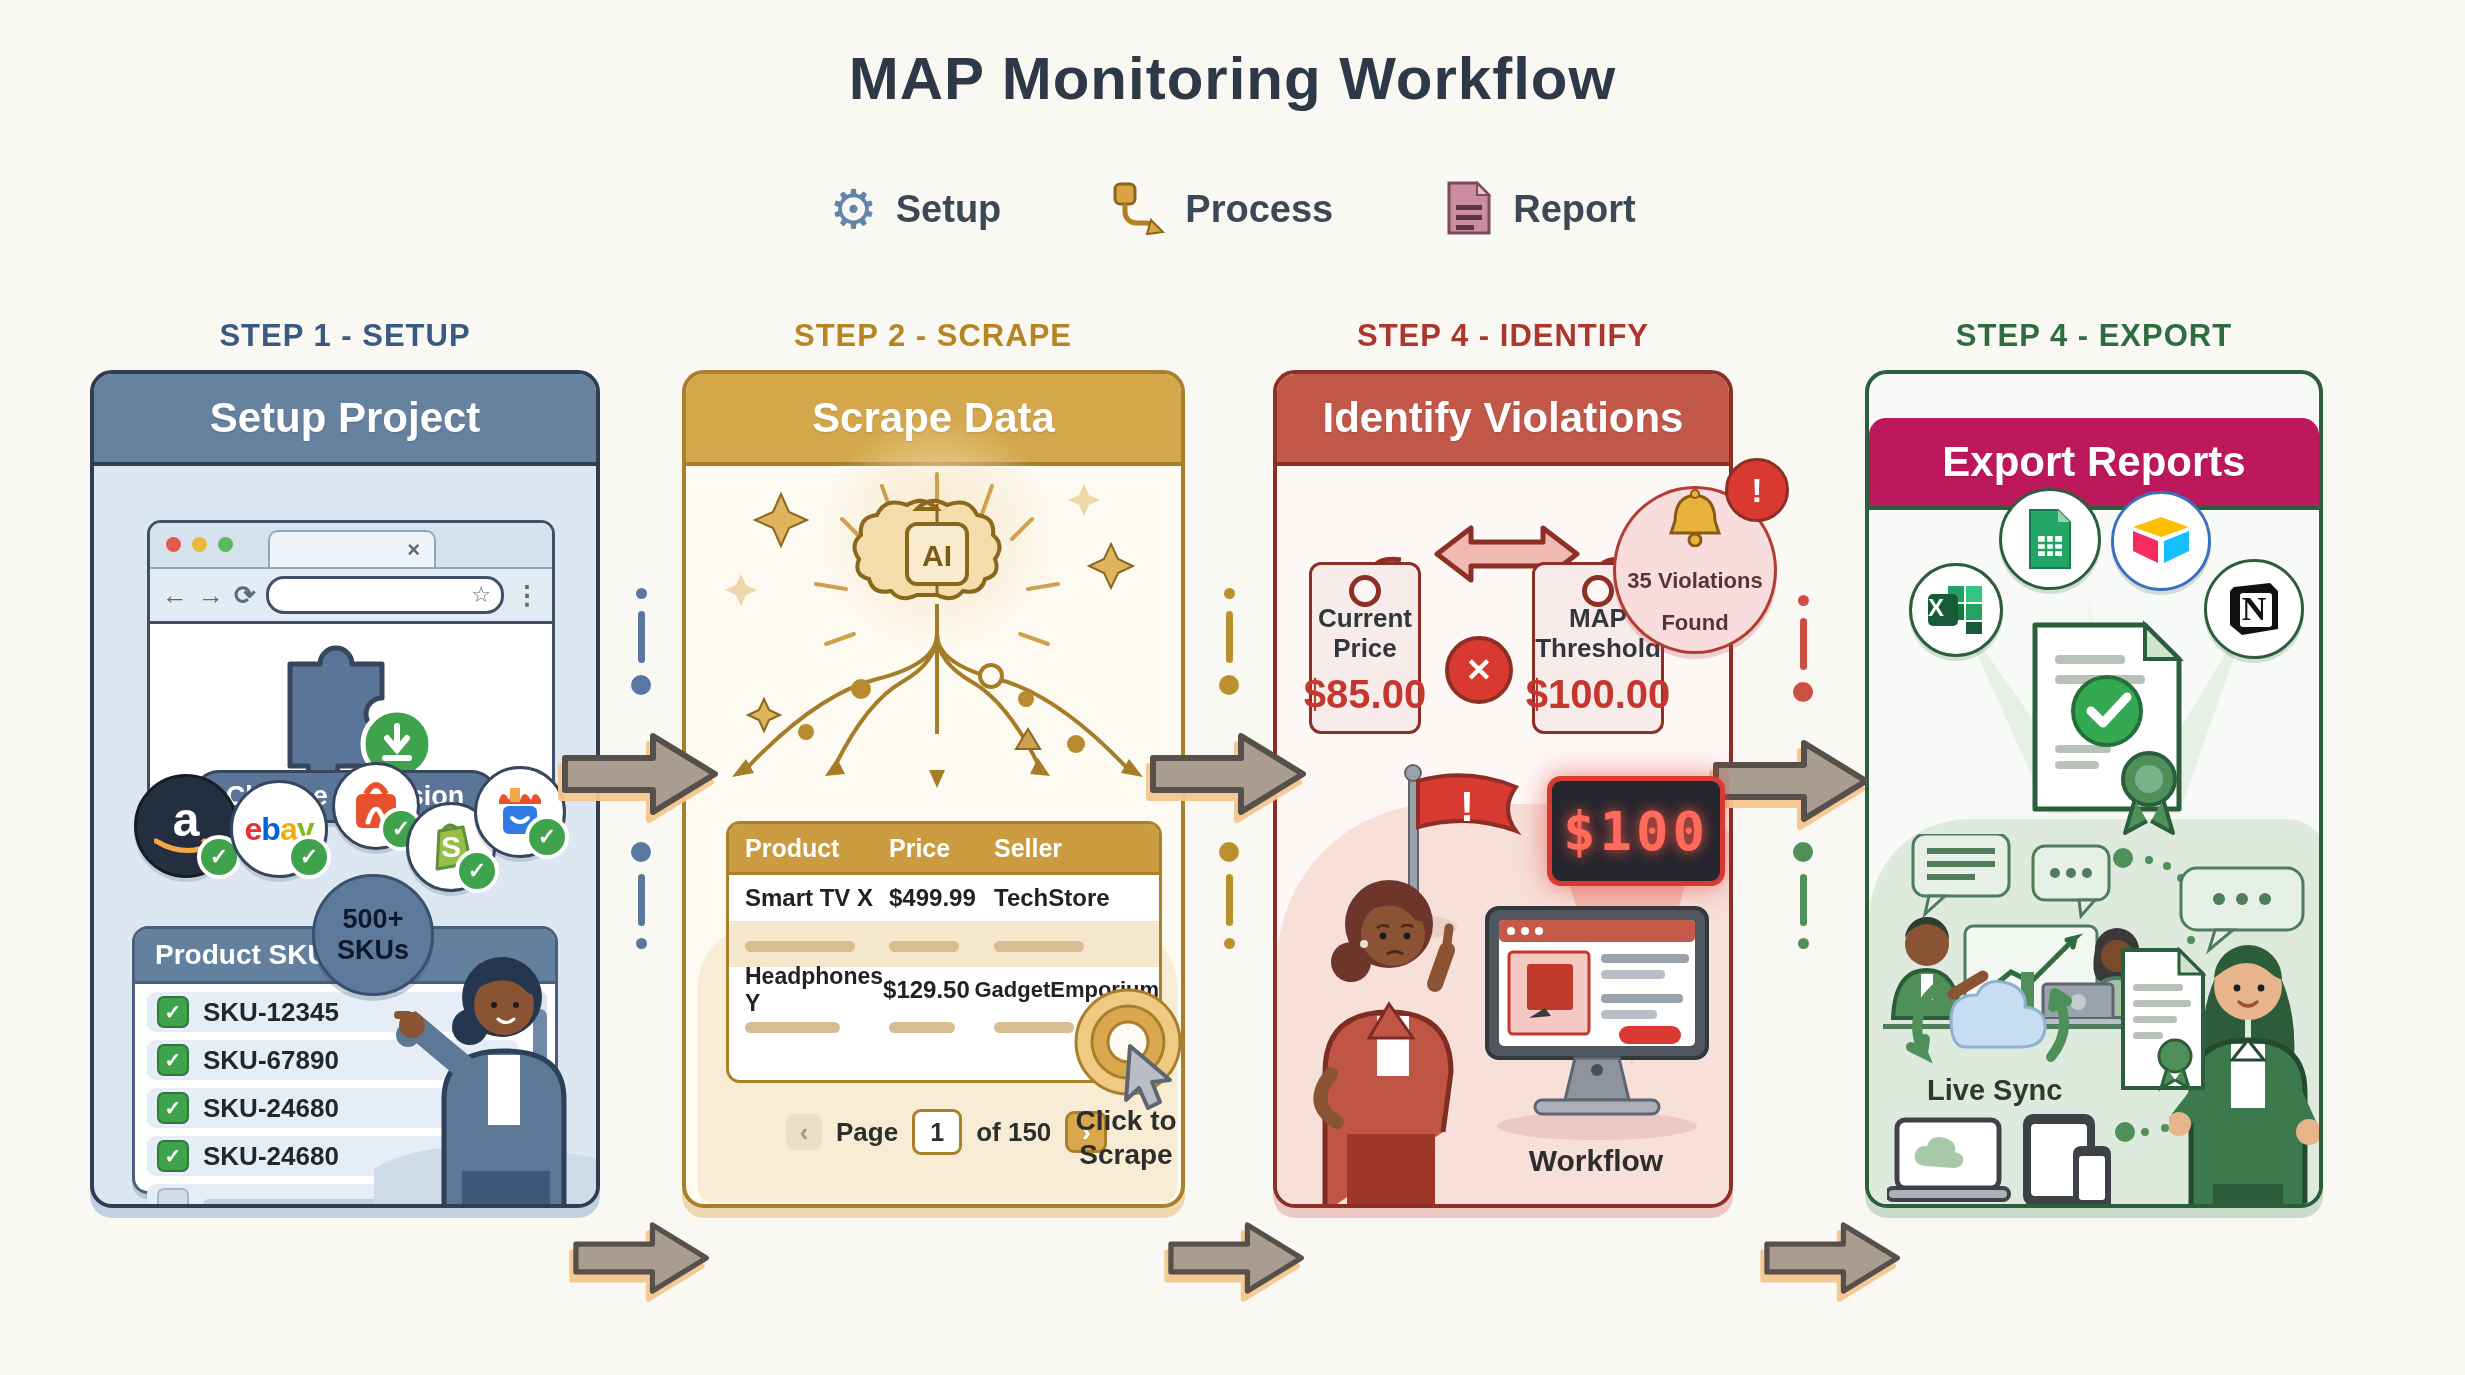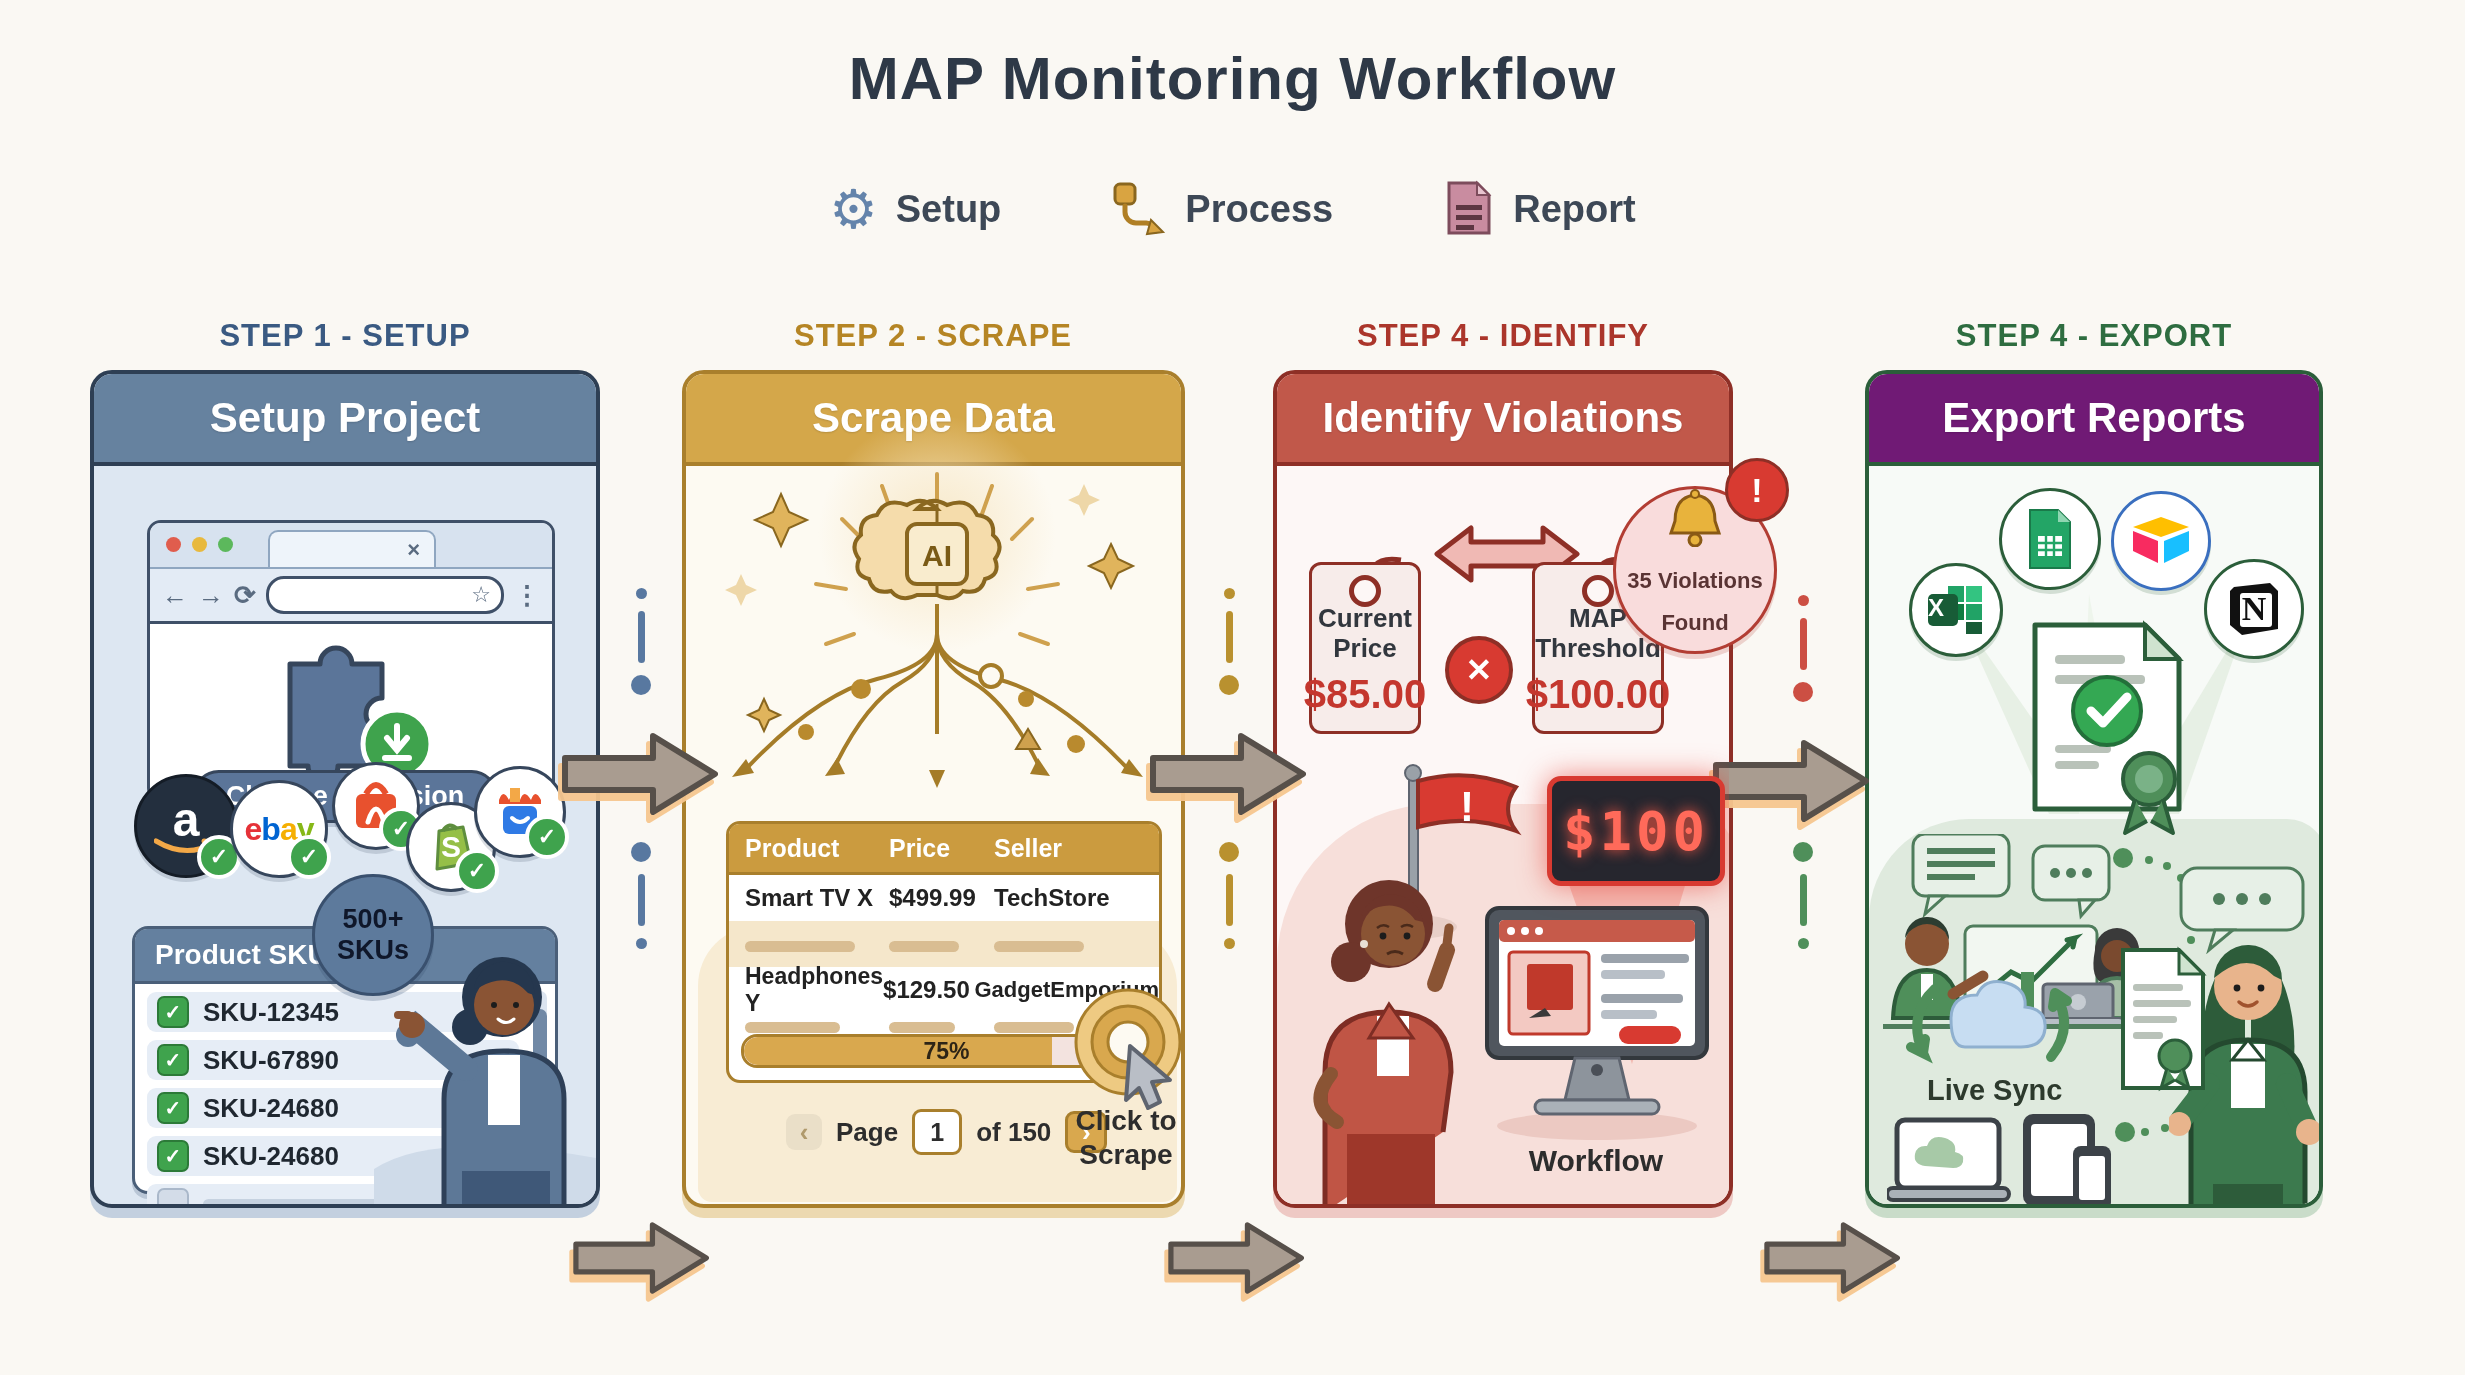--- a/index.html
+++ b/index.html
@@ -17,21 +17,21 @@
   .panel .clip{position:absolute;inset:0;border-radius:18px;overflow:hidden;}
   .panel-header{position:absolute;left:0;right:0;top:0;height:88px;display:flex;align-items:center;justify-content:center;
     font-size:42px;font-weight:bold;color:#fff;border-radius:17px 17px 0 0;text-shadow:0 1px 2px rgba(0,0,0,.15);}
   .p1{left:90px;width:510px;border-color:#2e3f54;background:#dde7f2;box-shadow:0 10px 0 #c3d0df;}
   .p1 .panel-header{background:#66829f;border-bottom:4px solid #2e3f54;}
   .p2{left:682px;width:503px;border-color:#a97f2c;background:#fdfaf2;box-shadow:0 10px 0 #ecd9b0;}
   .p2 .panel-header{background:#d4a74a;border-bottom:4px solid #a97f2c;}
   .p3{left:1273px;width:460px;border-color:#8e2f26;background:#fdf7f6;box-shadow:0 10px 0 #eec9c4;}
   .p3 .panel-header{background:#c1584a;border-bottom:4px solid #8e2f26;}
   .p4{left:1865px;width:458px;border-color:#2b5e3a;background:#f7faf7;box-shadow:0 10px 0 #c9dcc9;}
-  .p4 .panel-header{background:#701a75;border-bottom:4px solid #2b5e3a;}
+  .p4 .panel-header{background:#be185d;border-bottom:4px solid #2b5e3a;margin-top:44px;}
   
   .browser{left:53px;top:146px;width:402px;height:276px;background:#fff;border:3px solid #3f5068;border-radius:14px;}
   .browser-top{position:relative;height:44px;background:#d7e2ef;border-radius:10px 10px 0 0;border-bottom:2px solid #8fa6c0;}
   .tl-dot{position:absolute;top:14px;width:15px;height:15px;border-radius:50%;}
   .browser-tab{position:absolute;left:118px;top:7px;width:168px;height:37px;background:#eef4fa;border:2px solid #8fa6c0;border-bottom:none;
     border-radius:10px 10px 0 0;display:flex;align-items:center;justify-content:flex-end;padding-right:14px;box-sizing:border-box;
     color:#5a6b80;font-size:22px;font-weight:bold;}
   .browser-nav{display:flex;align-items:center;gap:10px;height:52px;background:#e3ebf5;border-bottom:3px solid #3f5068;padding:0 12px;}
   .navglyph{color:#5a6b80;font-size:26px;font-weight:bold;}
   .urlbar{flex:1;height:32px;background:#fff;border:3px solid #3f5068;border-radius:18px;display:flex;align-items:center;
@@ -336,24 +336,20 @@
         <div class="srow">
           <span class="c1" style="font-size:23px;">Headphones Y</span>
           <span class="c2">$129.50</span>
           <span class="c3" style="font-size:22px;">GadgetEmporium</span>
         </div>
         <div class="srow" style="height:24px;">
           <span class="c1"><span class="phbar" style="display:inline-block;width:95px;"></span></span>
           <span class="c2"><span class="phbar" style="display:inline-block;width:66px;"></span></span>
           <span class="c3"><span class="phbar" style="display:inline-block;width:80px;"></span></span>
         </div>
-        <div class="progress-track">
-          <div class="progress-fill" style="width:76%;"></div>
-          <div class="progress-text">75%</div>
-        </div>
       </div>
 
       <svg class="abs" style="left:382px;top:602px;z-index:4;" width="121" height="140" viewBox="0 0 121 140">
         <circle cx="60" cy="66" r="52" fill="#eeca82" stroke="#a97f2c" stroke-width="3"></circle>
         <circle cx="60" cy="66" r="36" fill="#d9a84e" stroke="#a97f2c" stroke-width="3"></circle>
         <circle cx="60" cy="66" r="20" fill="#fdfaf2" stroke="#a97f2c" stroke-width="3"></circle>
         <path d="M62 70 l40 34 l-18 2 l8 20 l-12 6 l-9 -20 l-13 12 z" fill="#b9bec6" stroke="#5f6570" stroke-width="4" stroke-linejoin="round"></path>
       </svg>
 
       <div class="abs" style="left:100px;top:735px;display:flex;align-items:center;gap:14px;z-index:3;">

